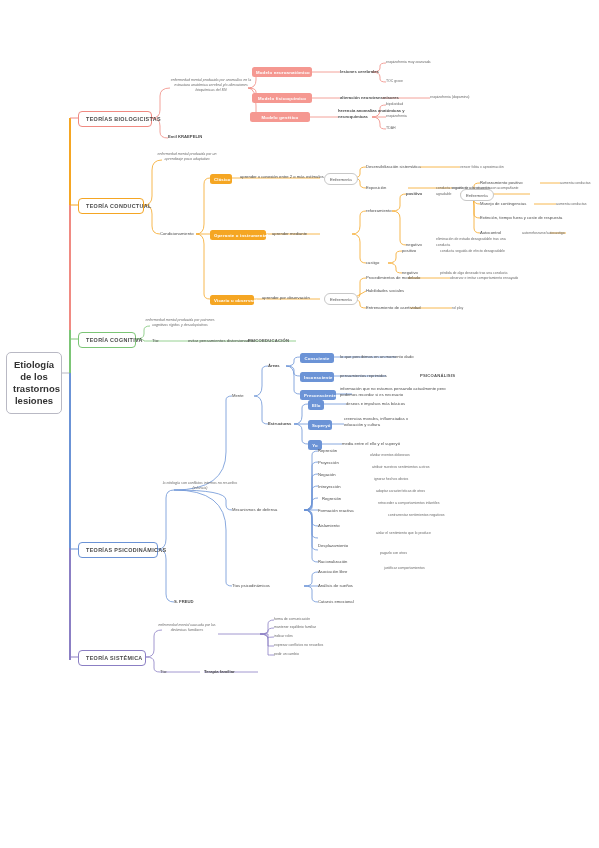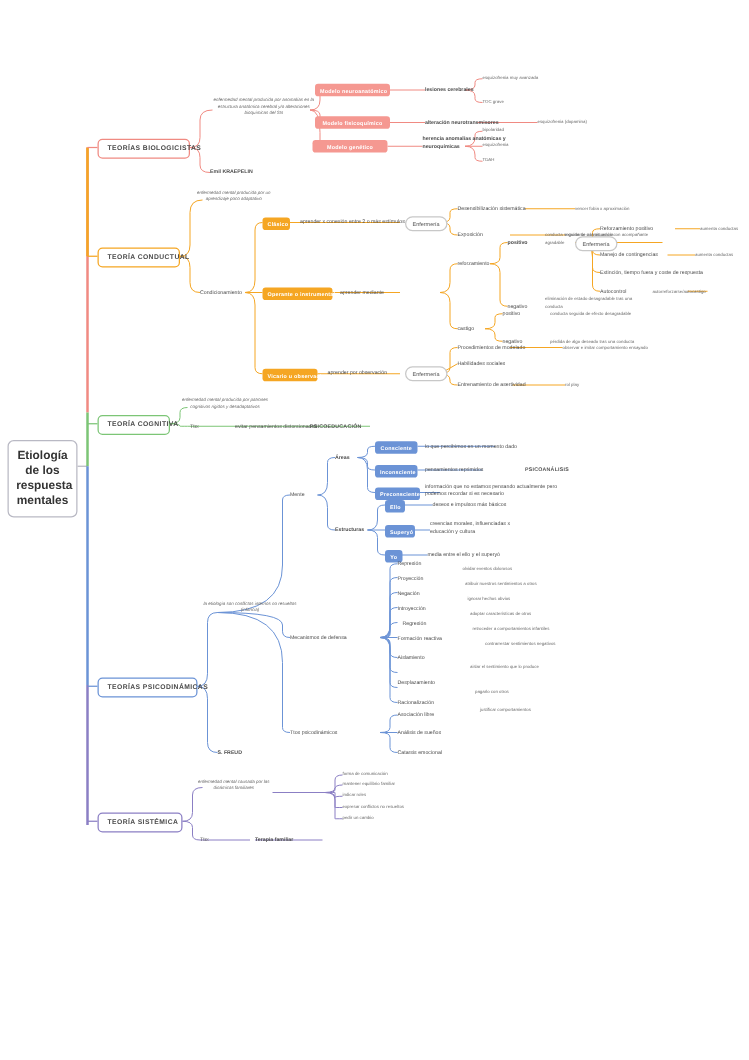--- a/index.html
+++ b/index.html
@@ -167,21 +167,21 @@
     <path d="M260,634 Q268,634 268,630 L268,624 Q268,620 274,620" stroke="#8b7fc4" stroke-width=".8" fill="none"></path>
     <path d="M260,634 Q268,634 268,632 L268,631 Q268,628 274,628" stroke="#8b7fc4" stroke-width=".8" fill="none"></path>
     <path d="M260,634 Q268,634 268,634 L268,638 Q268,637 274,637" stroke="#8b7fc4" stroke-width=".8" fill="none"></path>
     <path d="M260,634 Q268,634 268,638 L268,646 Q268,646 274,646" stroke="#8b7fc4" stroke-width=".8" fill="none"></path>
     <path d="M260,634 Q268,634 268,640 L268,655 Q268,655 274,655" stroke="#8b7fc4" stroke-width=".8" fill="none"></path>
     <path d="M218,634 L260,634" stroke="#8b7fc4" stroke-width=".8" fill="none"></path>
     <path d="M160,672 L200,672" stroke="#8b7fc4" stroke-width=".8" fill="none"></path>
     <path d="M204,672 L258,672" stroke="#8b7fc4" stroke-width=".8" fill="none"></path>
   </svg>
 
-  <div class="node root" style="left:6px;top:352px;width:56px;">Etiología de los respuesta mentales</div>
+  <div class="node root" style="left:6px;top:352px;width:56px;">Etiología de los trastornos lesiones</div>
 
   <div class="node topic t-bio" style="left:78px;top:111px;width:74px;">TEORÍAS BIOLOGICISTAS</div>
   <div class="node leaf it" style="left:170px;top:78px;width:82px;">enfermedad mental producida por anomalías en la estructura anatómica cerebral y/o alteraciones bioquímicas del SN</div>
   <div class="node leaf b" style="left:168px;top:134px;">Emil KRAEPELIN</div>
 
   <div class="node chip c-red" style="left:252px;top:67px;width:60px;">Modelo neuroanatómico</div>
   <div class="node chip c-red" style="left:252px;top:93px;width:60px;">Modelo fisicoquímico</div>
   <div class="node chip c-red" style="left:250px;top:112px;width:60px;">Modelo genético</div>
 
   <div class="node leaf b" style="left:340px;top:69px;">lesiones cerebrales</div>

